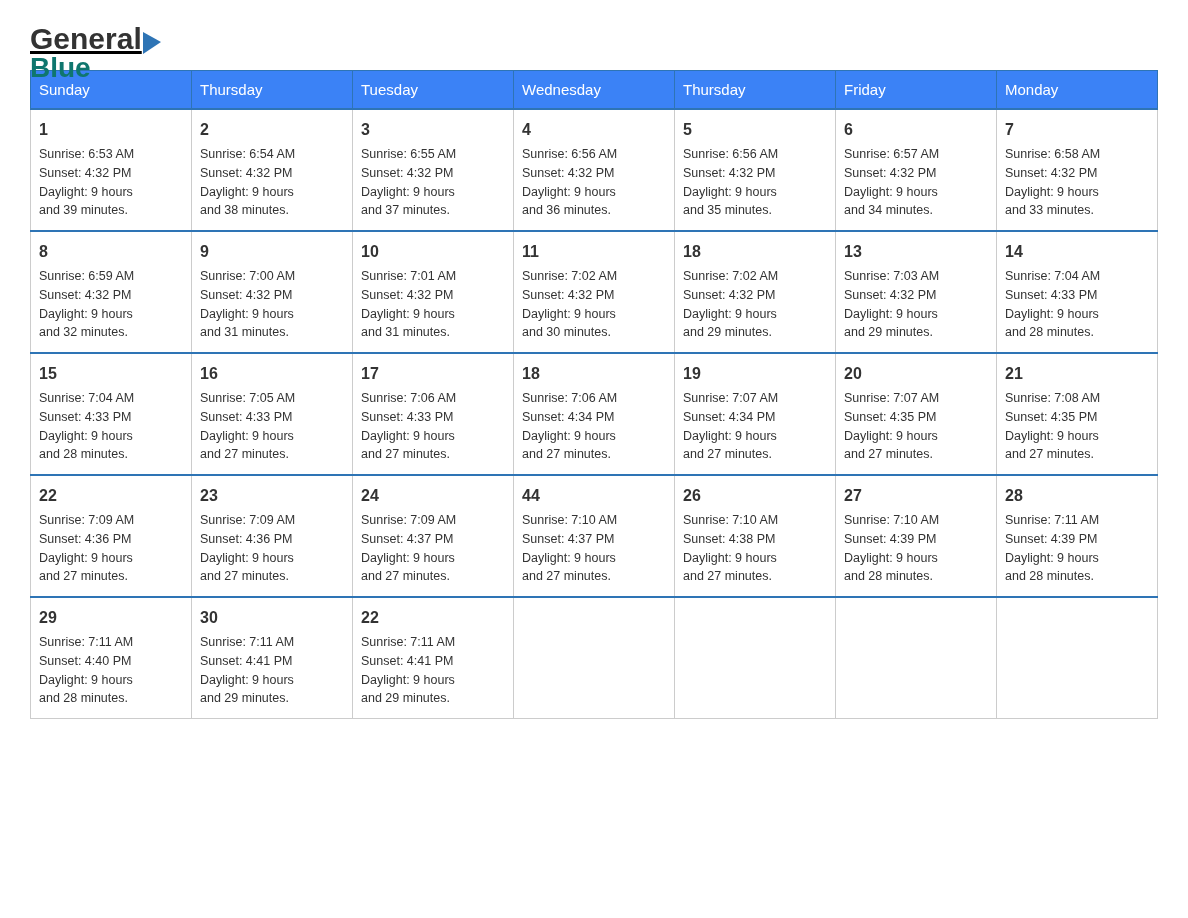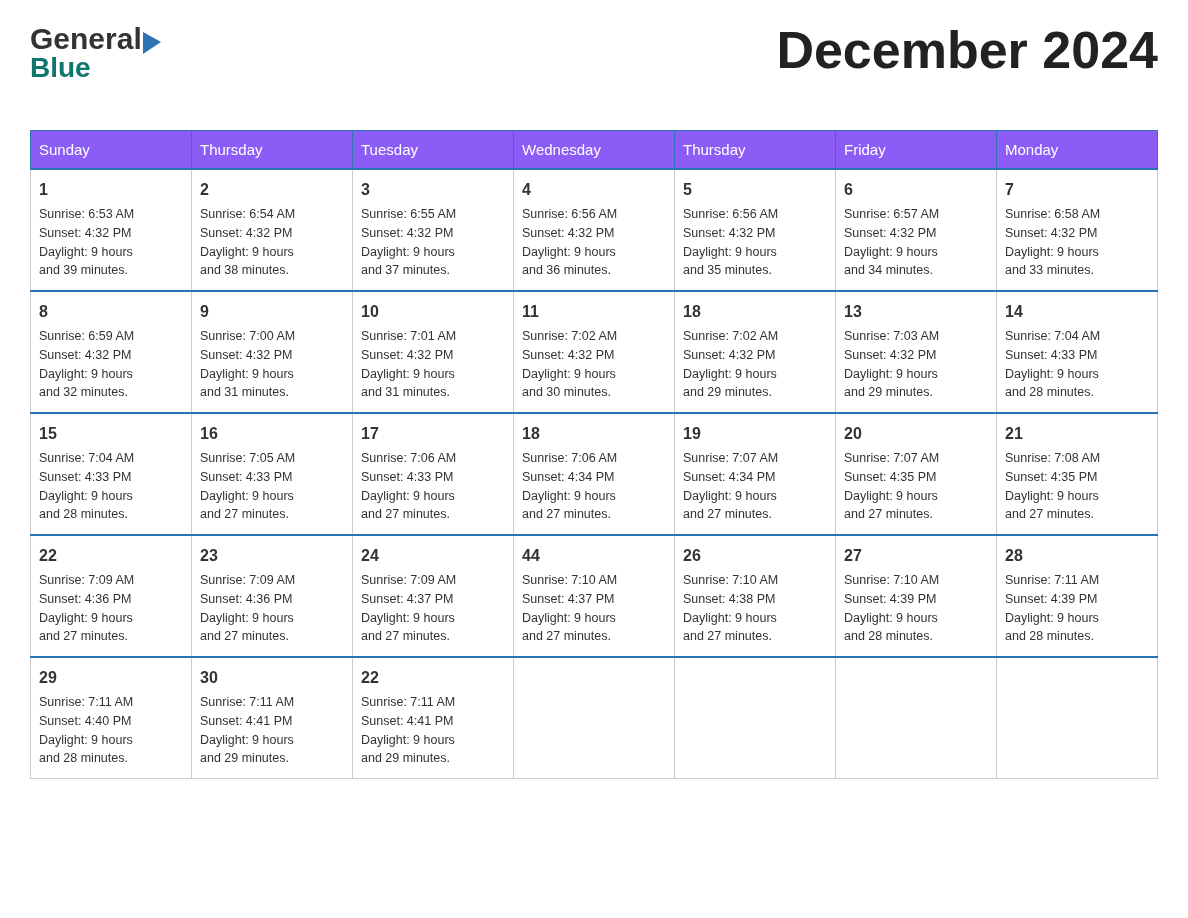--- a/index.html
+++ b/index.html
@@ -37,21 +37,21 @@
       font-size: 22px;
       color: #444;
       margin-top: 4px;
     }
     table {
       width: 100%;
       border-collapse: collapse;
       table-layout: fixed;
     }
     thead tr th {
-      background-color: #8b5cf6;
+      background-color: #3b82f6;
       color: #fff;
       padding: 10px 8px;
       font-size: 15px;
       font-weight: normal;
       text-align: left;
       border: 1px solid #2e74b5;
     }
     tbody tr td {
       vertical-align: top;
       padding: 8px 8px 10px 8px;
@@ -86,25 +86,24 @@
       <div style="display:flex;flex-direction:column;align-items:flex-start;margin-left:2px;">
         <div style="display:flex;align-items:center;">
           <span style="font-size:28px;font-weight:bold;color:#333;"></span>
           <div style="width:0;height:0;border-left:13px solid transparent;border-right:0px solid transparent;border-top:0px solid transparent;border-bottom:0;margin-left:0;"></div>
         </div>
       </div>
     </div>
 
   </div>
   <div class="title-block">
-    <div class="month-title">December 2024</div>
   </div>
 </div>
 
-<div id="logo-area" style="position:absolute;top:22px;left:30px;display:flex;align-items:flex-end;">
+<div id="logo-area" style="position:absolute;top:22px;left:30px;display:flex;align-items:flex-end;text-decoration:underline;">
   <span style="font-size:30px;font-weight:bold;color:#333;font-family:Arial,sans-serif;">General</span>
   <svg width="18" height="22" viewBox="0 0 18 22" style="margin-bottom:2px;margin-left:1px;">
     <polygon points="0,0 18,10 0,22" fill="#2e74b5"></polygon>
   </svg>
   <br>
 </div>
 <div id="logo-blue-area" style="position:absolute;top:52px;left:30px;">
   <span style="font-size:28px;font-weight:bold;color:#0f766e;font-family:Arial,sans-serif;">Blue</span>
 </div>
 

